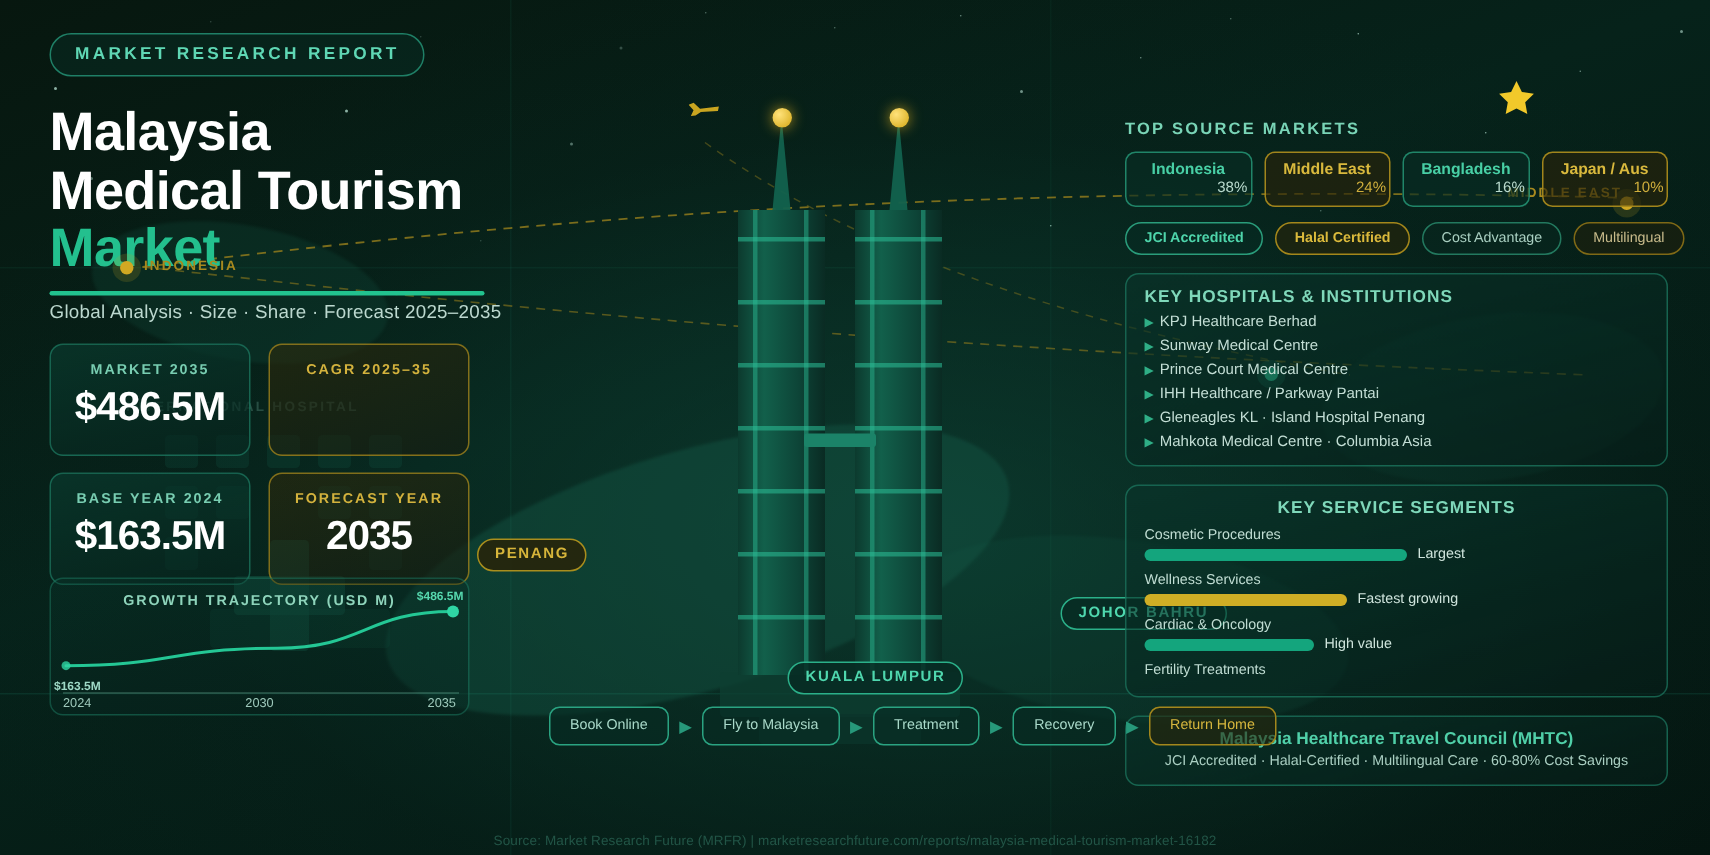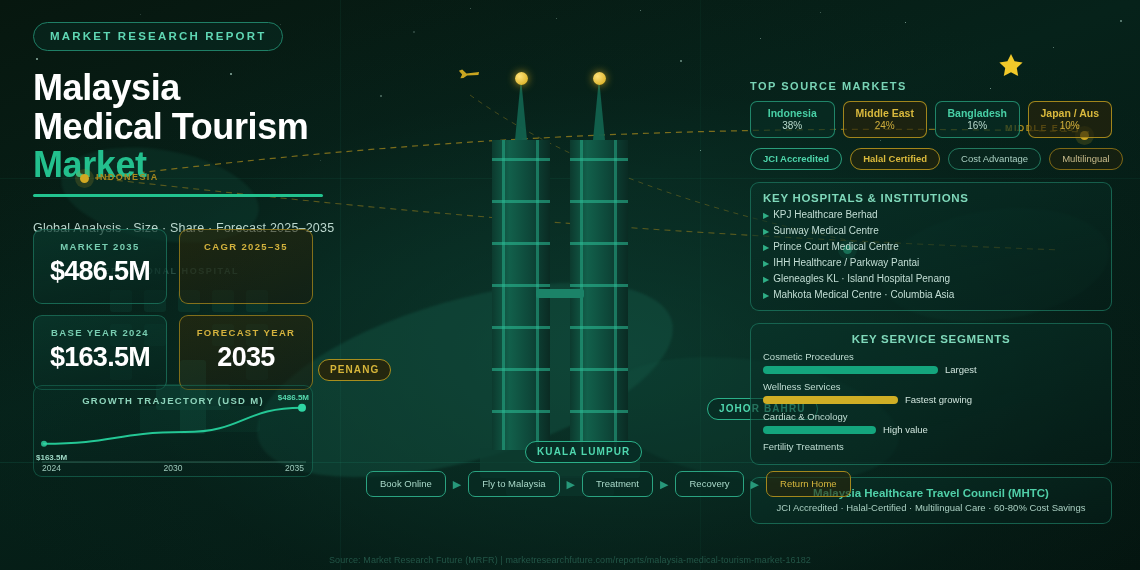--- a/index.html
+++ b/index.html
@@ -64,21 +64,21 @@
   
   .left{ position:absolute; left:33px; top:22px; width:330px; }
   .badge{
     display:inline-block; border:1.5px solid #1f7f66; border-radius:16px;
     padding:7px 16px 8px; font-size:11.5px; font-weight:700; letter-spacing:2.2px;
     color:#5fd7b4; background:rgba(8,44,35,.55);
   }
   h1{ font-size:36px; line-height:1.07; font-weight:700; color:#ffffff; margin-top:18px; letter-spacing:-.4px;}
   h1 .accent{ color:#23c08e; }
   .rule{ width:290px; height:3px; background:#22c38f; border-radius:2px; margin-top:9px; }
-  .sub{ margin-top:24px; font-size:12.5px; color:#bcd8cf; letter-spacing:.2px; }
+  .sub{ margin-top:4px; font-size:12.5px; color:#bcd8cf; letter-spacing:.2px; }
 
   
   .stats{ position:absolute; left:33px; top:229px; width:280px; }
   .srow{ display:flex; gap:12px; margin-bottom:11px; }
   .card{
     flex:1; border-radius:9px; padding:11px 10px 16px; text-align:center;
     border:1px solid rgba(36,148,118,.55);
     background:linear-gradient(165deg, rgba(10,58,46,.72), rgba(7,36,29,.6));
   }
   .card.gold{ border-color:rgba(176,144,30,.7); background:linear-gradient(165deg, rgba(46,42,12,.6), rgba(23,28,16,.6)); }
@@ -114,21 +114,21 @@
   .right{ position:absolute; left:750px; top:80px; width:362px; }
   .sect-title{ font-size:11px; font-weight:700; letter-spacing:1.5px; color:#79d4b6; margin-bottom:9px; }
   .src-grid{ display:flex; gap:8px; }
   .src{
     flex:1; text-align:center; border-radius:7px; padding:5px 2px 6px;
     border:1.3px solid rgba(39,158,124,.8); background:rgba(7,44,35,.65);
   }
   .src.gold{ border-color:rgba(176,144,30,.9); background:rgba(40,36,10,.65); }
   .src .n{ font-size:10.5px; font-weight:700; color:#48cfa5; }
   .src.gold .n{ color:#d9b93d; }
-  .src .p{ font-size:10px; color:#b9dacd; margin-top:1px; }
+  .src .p{ font-size:10px; color:#b9dacd; margin-top:1px;text-align:right; }
   .src.gold .p{ color:#cfae3c; }
 
   .chips{ display:flex; gap:8px; margin-top:10px; }
   .chip{ padding:4px 12px 5px; border-radius:13px; font-size:9.5px; white-space:nowrap; }
   .chip.t{ border:1.2px solid #2a9d7b; color:#4ed5ab; background:rgba(7,44,35,.6); font-weight:700;}
   .chip.g{ border:1.2px solid #a4871b; color:#dbba3c; background:rgba(40,36,10,.6); font-weight:700;}
   .chip.tp{ border:1.2px solid #23795f; color:#a9cfc1; background:rgba(7,40,32,.5); }
   .chip.gp{ border:1.2px solid #7f6916; color:#c8bb8b; background:rgba(36,32,10,.5); }
 
   .panel{

